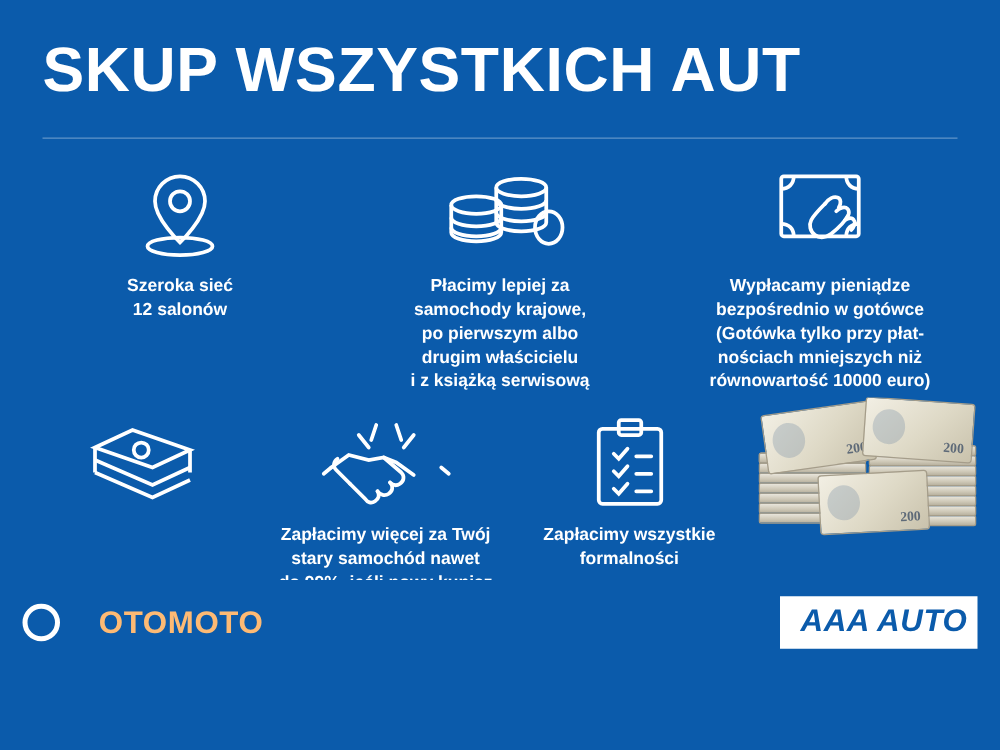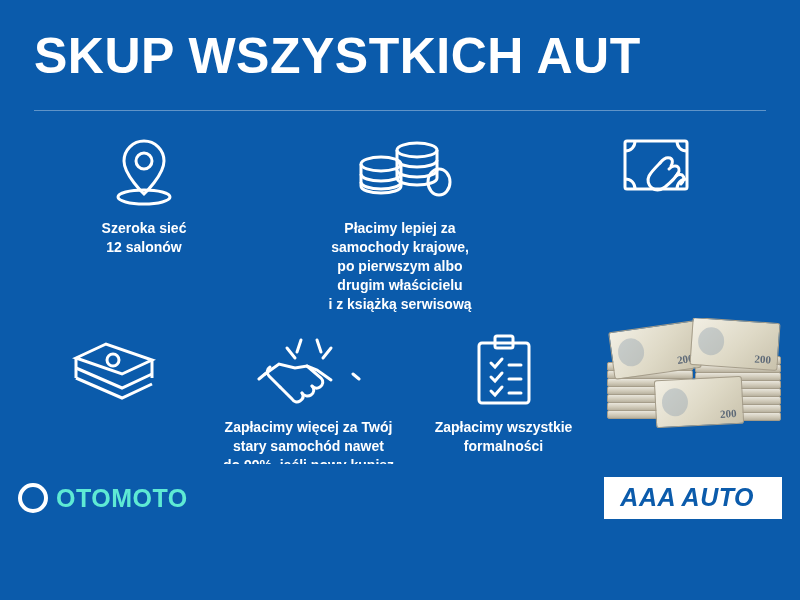--- a/index.html
+++ b/index.html
@@ -150,28 +150,29 @@
     gap: 8px;
   }
   .otomoto-o {
     width: 30px;
     height: 30px;
     border-radius: 50%;
     border: 4px solid #ffffff;
     box-sizing: border-box;
   }
   .otomoto-text {
-    color: #5eead4;
+    color: #fdba74;
     font-size: 25px;
     font-weight: bold;
     letter-spacing: 0.5px;
+    margin-left: 23px;
   }
   .aaa-badge {
     background: #ffffff;
-    padding: 6px 28px 7px 16px;
+    padding: 6px 8px 7px 16px;
     display: flex;
     align-items: center;
     justify-content: center;
   }
   .aaa-text {
     color: #0b5bab;
     font-size: 25px;
     font-style: italic;
     font-weight: bold;
     letter-spacing: 0.5px;
@@ -229,20 +230,25 @@
       <div class="icon-box">
         <svg width="86" height="76" viewBox="0 0 86 76" fill="none" stroke="#ffffff" stroke-width="3">
           <rect x="12" y="8" width="62" height="48" rx="2"></rect>
           <path d="M12 18c6 0 10-4 10-10M74 18c-6 0-10-4-10-10M12 46c6 0 10 4 10 10M74 46c-6 0-10 4-10 10"></path>
           <path d="M47 30c-4 4-9 9-11 13-2 4-1 9 3 12 4 3 9 2 13-1 5-4 11-10 13-14" stroke-linecap="round"></path>
           <path d="M47 30c3-4 7-6 10-5 3 1 3 5 1 8" stroke-linecap="round"></path>
           <path d="M56 36c3-3 7-4 9-2 2 2 1 6-1 8" stroke-linecap="round"></path>
           <path d="M63 43c3-2 6-2 7 0 2 2 0 6-2 8" stroke-linecap="round"></path>
         </svg>
       </div>
+      <div class="cell-label">Wypłacamy pieniądze
+bezpośrednio w gotówce
+(Gotówka tylko przy płat-
+nościach mniejszych niż
+równowartość 10000 euro)</div>
     </div>
 
   </div>
 
   <div class="grid row2">
 
     <div class="cell">
       <div class="icon-box">
         <svg width="96" height="70" viewBox="0 0 96 70" fill="none" stroke="#ffffff" stroke-width="3">
           <path d="M10 22L40 8l46 16-30 14z"></path>

